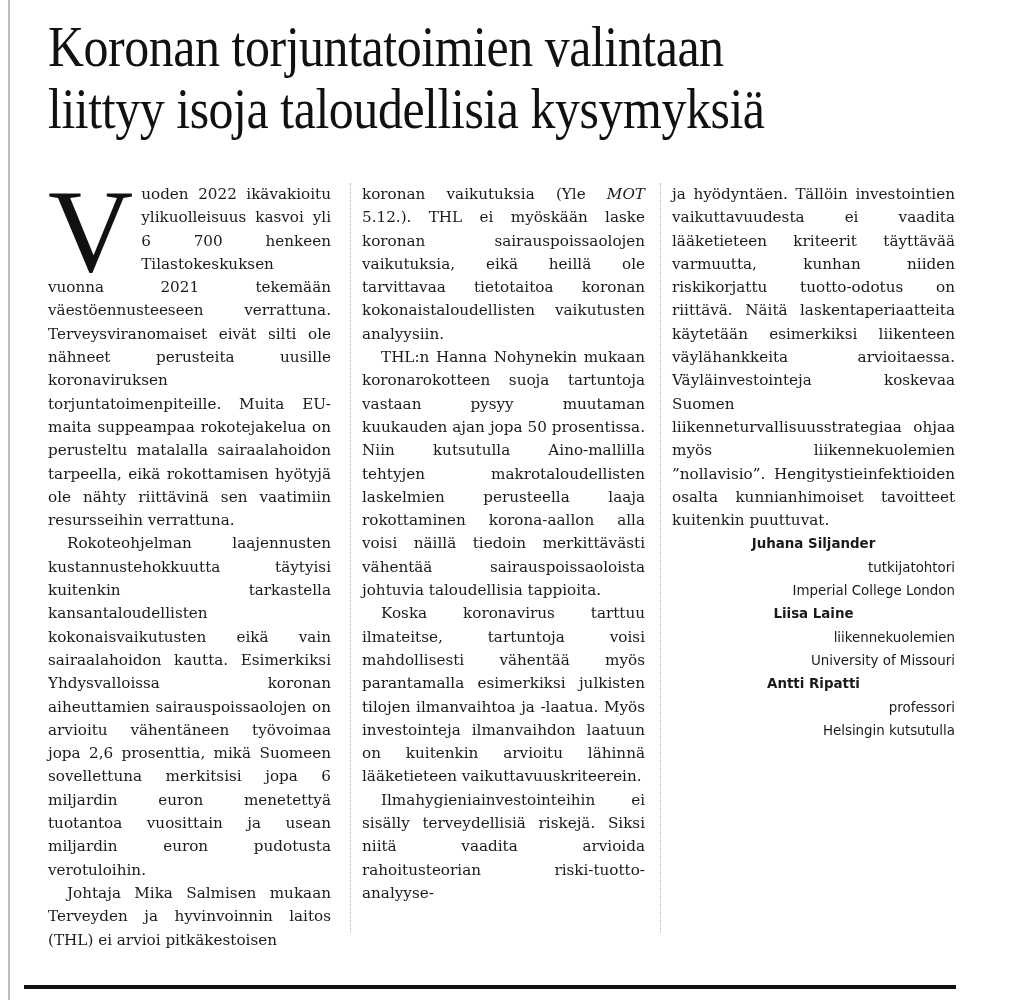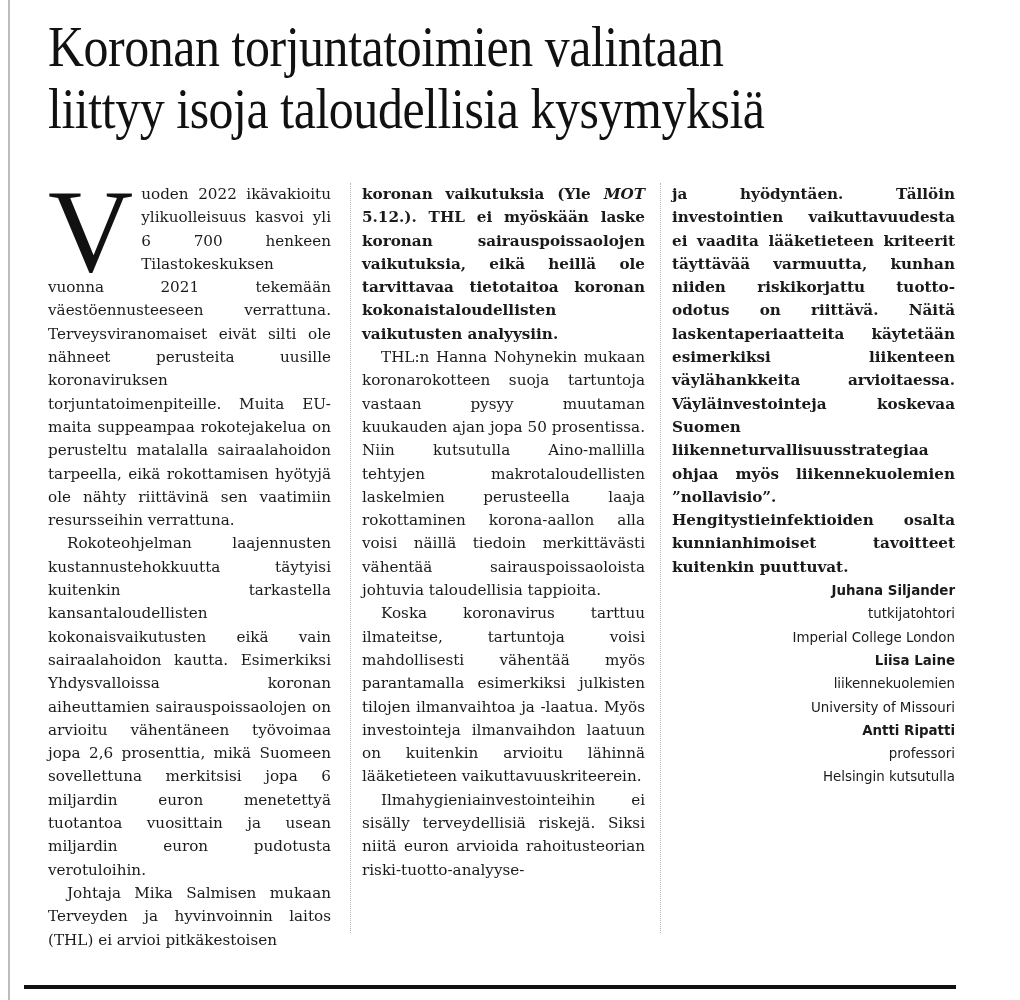--- a/index.html
+++ b/index.html
@@ -20,38 +20,38 @@
   .col {
     position: absolute; top: 183px; width: 283px;
     font-family: "DejaVu Serif", "Liberation Serif", serif;
     font-size: 15.2px; line-height: 23.3px;
     color: #1a1a1a;
     text-align: justify;
     hyphens: manual;
   }
   .col p { margin: 0; text-indent: 19px; }
   .col p.first { text-indent: 0; }
-  .col p.cont { text-indent: 0; font-weight: bold; }
+  .col p.cont { text-indent: 0; }
   #col1 { left: 48px; }
   #col2 { left: 362px; }
   #col2::before, #col3::before {
     content: ""; position: absolute; left: -12px; top: 0; height: 750px;
     border-left: 1px dotted #b5b5b5;
   }
   #col3 { left: 672px; }
   .dropcap {
     float: left;
     font-family: "Liberation Serif", "DejaVu Serif", serif;
     font-size: 118px; line-height: 86px;
     margin: 6px 8px 0 0;
     height: 84px;
     color: #111;
   }
   .sig { text-align: right; font-family: "DejaVu Sans", "Liberation Sans", sans-serif; font-size: 13.4px; line-height: 23.3px; }
-  .sig .name { font-weight: bold; }
+  .sig .name { font-weight: bold; text-align: center; }
   .sig .role { }
   .bottom-rule { position: absolute; left: 24px; top: 985px; width: 932px; height: 4px; background: #111; }
 </style>
 </head>
 <body>
 
 <div class="left-edge"></div>
 
 <h1 class="headline">
   <span>Koronan torjuntatoimien valintaan</span>
@@ -63,21 +63,21 @@
     <span class="dropcap">V</span><span>uoden 2022 ikävakioitu ylikuolleisuus kasvoi yli 6 700 henkeen Tilastokeskuksen vuonna 2021 tekemään väestöennusteeseen verrattuna. Terveysviranomaiset eivät silti ole nähneet perusteita uusille koronaviruksen torjuntatoimenpiteille. Muita EU-maita suppeampaa rokotejakelua on perusteltu matalalla sairaalahoidon tarpeella, eikä rokottamisen hyötyjä ole nähty riittävinä sen vaatimiin resursseihin verrattuna.</span>
   </p>
   <p>Rokoteohjelman laajennusten kustannustehokkuutta täytyisi kuitenkin tarkastella kansantaloudellisten kokonaisvaikutusten eikä vain sairaalahoidon kautta. Esimerkiksi Yhdysvalloissa koronan aiheuttamien sairauspoissaolojen on arvioitu vähentäneen työvoimaa jopa 2,6 prosenttia, mikä Suomeen sovellettuna merkitsisi jopa 6 miljardin euron menetettyä tuotantoa vuosittain ja usean miljardin euron pudotusta verotuloihin.</p>
   <p>Johtaja Mika Salmisen mukaan Terveyden ja hyvinvoinnin laitos (THL) ei arvioi pitkäkestoisen</p>
 </div>
 
 <div class="col" id="col2">
   <p class="cont"><span>koronan vaikutuksia (Yle </span><em>MOT</em><span> 5.12.). THL ei myöskään laske koronan sairauspoissaolojen vaikutuksia, eikä heillä ole tarvittavaa tietotaitoa koronan kokonaistaloudellisten vaikutusten analyysiin.</span></p>
   <p>THL:n Hanna Nohynekin mukaan koronarokotteen suoja tartuntoja vastaan pysyy muutaman kuukauden ajan jopa 50 prosentissa. Niin kutsutulla Aino-mallilla tehtyjen makrotaloudellisten laskelmien perusteella laaja rokottaminen korona-aallon alla voisi näillä tiedoin merkittävästi vähentää sairauspoissaoloista johtuvia taloudellisia tappioita.</p>
   <p>Koska koronavirus tarttuu ilmateitse, tartuntoja voisi mahdollisesti vähentää myös parantamalla esimerkiksi julkisten tilojen ilmanvaihtoa ja -laatua. Myös investointeja ilmanvaihdon laatuun on kuitenkin arvioitu lähinnä lääketieteen vaikuttavuuskriteerein.</p>
-  <p>Ilmahygieniainvestointeihin ei sisälly terveydellisiä riskejä. Siksi niitä euron arvioida rahoitusteorian riski-tuotto-analyyse-</p>
+  <p>Ilmahygieniainvestointeihin ei sisälly terveydellisiä riskejä. Siksi niitä vaadita arvioida rahoitusteorian riski-tuotto-analyyse-</p>
 </div>
 
 <div class="col" id="col3">
   <p class="cont">ja hyödyntäen. Tällöin investointien vaikuttavuudesta ei vaadita lääketieteen kriteerit täyttävää varmuutta, kunhan niiden riskikorjattu tuotto-odotus on riittävä. Näitä laskentaperiaatteita käytetään esimerkiksi liikenteen väylähankkeita arvioitaessa. Väyläinvestointeja koskevaa Suomen liikenneturvallisuusstrategiaa ohjaa myös liikennekuolemien ”nollavisio”. Hengitystieinfektioiden osalta kunnianhimoiset tavoitteet kuitenkin puuttuvat.</p>
   <div class="sig">
     <div class="name">Juhana Siljander</div>
     <div class="role">tutkijatohtori</div>
     <div class="role">Imperial College London</div>
     <div class="name">Liisa Laine</div>
     <div class="role">liikennekuolemien</div>

